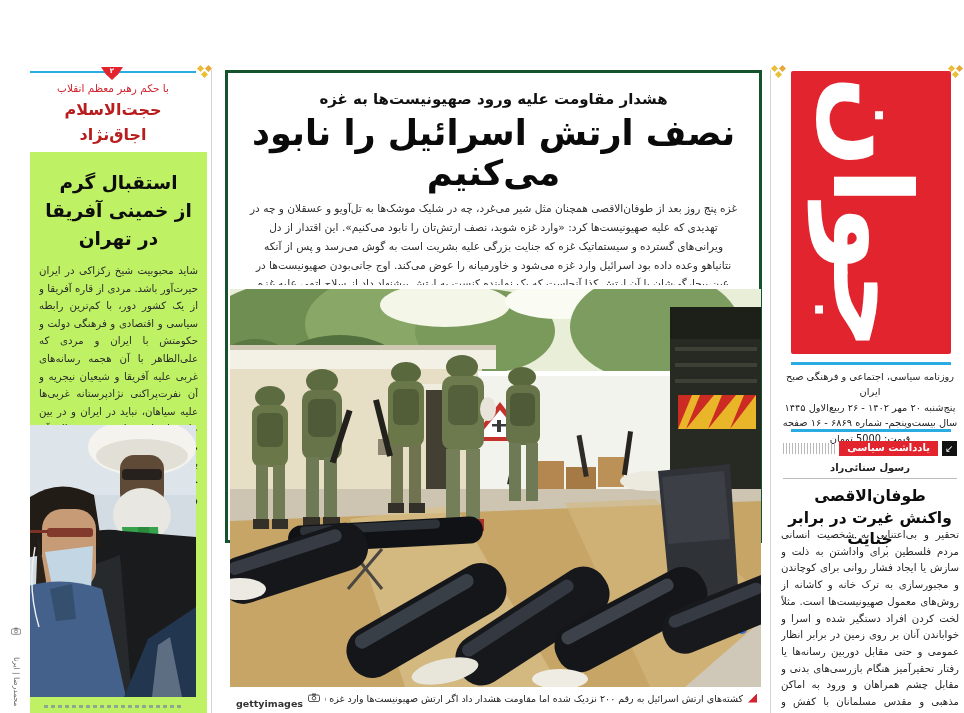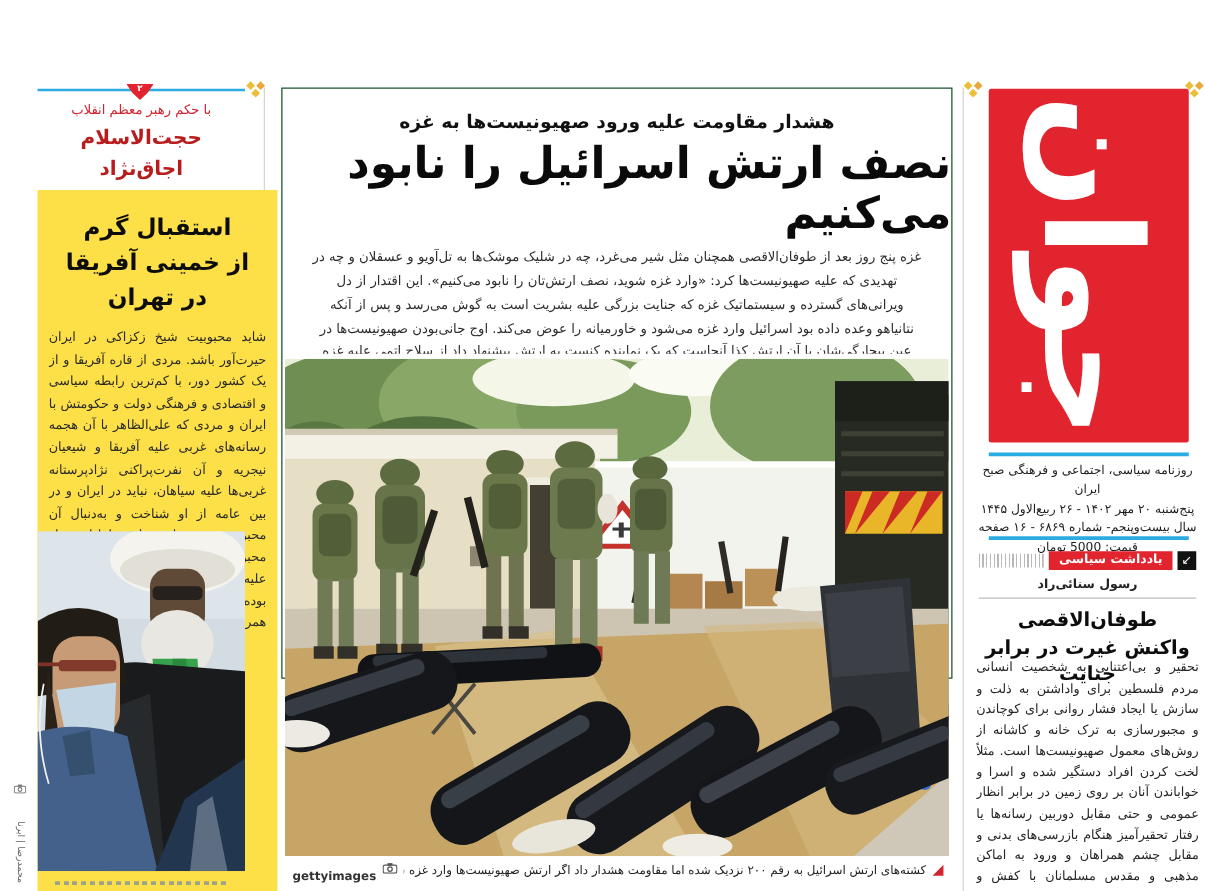--- a/index.html
+++ b/index.html
@@ -15,37 +15,37 @@
   .cyanrule{position:absolute;height:3px;background:#2aace2;}
   
   .left-rule{position:absolute;left:30px;top:71px;width:166px;height:2px;background:#2aace2;}
   .pgmark{position:absolute;left:101px;top:67px;width:22px;height:13px;background:#e2242e;
           clip-path:polygon(0 0,100% 0,78% 55%,50% 100%,22% 55%);
           color:#fff;font-size:7px;text-align:center;line-height:9px;font-weight:bold;}
   .left-kicker{position:absolute;left:30px;top:82px;width:166px;text-align:center;
                color:#d2232e;font-size:10.5px;}
   .left-title{position:absolute;left:30px;top:98px;width:166px;text-align:center;
               font-weight:bold;font-size:16px;line-height:1.55;color:#b91c1c;}
-  .feature-box{position:absolute;left:30px;top:152px;width:192px;height:561px;background:#fde047;}
+  .feature-box{position:absolute;left:30px;top:152px;width:177px;height:561px;background:#bef264;}
   .feature-title{padding-top:17px;text-align:center;font-weight:bold;font-size:18.5px;
                  line-height:1.5;color:#0d0d0d;}
   .feature-body{margin:10px 9px 0 9px;text-align:justify;font-size:10.2px;line-height:1.72;
                 color:#2a2a2a;height:248px;overflow:hidden;}
   .feature-photo{position:absolute;left:0;top:273px;width:166px;height:272px;overflow:hidden;}
   .clipline{position:absolute;left:14px;top:553px;width:138px;height:3px;opacity:.75;
             background:repeating-linear-gradient(90deg,#7d8ea0 0 4px,transparent 4px 7px);}
   .vcredit{position:absolute;left:12px;top:634px;height:72px;writing-mode:vertical-rl;
            font-size:7.5px;color:#666;white-space:nowrap;}
   .vcam{position:absolute;left:11px;top:620px;}
   
   .main-box{position:absolute;left:225px;top:70px;width:537px;height:473px;
-            border:1px solid #14532d;background:#fff;box-sizing:border-box;}
+            border:3px solid #14532d;background:#fff;box-sizing:border-box;}
   .main-kicker{position:absolute;left:0;top:17px;width:100%;text-align:center;
                font-weight:bold;font-size:15px;color:#111;}
-  .main-headline{position:absolute;left:0;top:40px;width:100%;text-align:right;
+  .main-headline{position:absolute;left:0;top:40px;width:100%;text-align:center;
                  font-weight:bold;font-size:35px;color:#0a0a0a;letter-spacing:-0.5px;}
   .main-lede{position:absolute;left:4%;top:126px;width:92%;text-align:center;
              font-size:10.6px;line-height:1.78;color:#2e2e2e;height:86px;overflow:hidden;}
   .main-photo{position:absolute;left:2px;top:216px;width:531px;height:398px;overflow:hidden;}
   .caption-row{position:absolute;left:8px;top:618px;width:521px;height:14px;display:flex;
                align-items:center;gap:5px;font-size:9.5px;color:#222;}
   .cap-tri{width:9px;height:9px;background:#d2232e;flex:0 0 auto;
            clip-path:polygon(0 100%,100% 0,100% 100%);}
   .cap-text{white-space:nowrap;overflow:hidden;flex:0 1 auto;font-weight:500;}
   .cap-credit{direction:ltr;font-weight:bold;font-size:9.5px;color:#333;flex:0 0 auto;margin-top:11px;}

